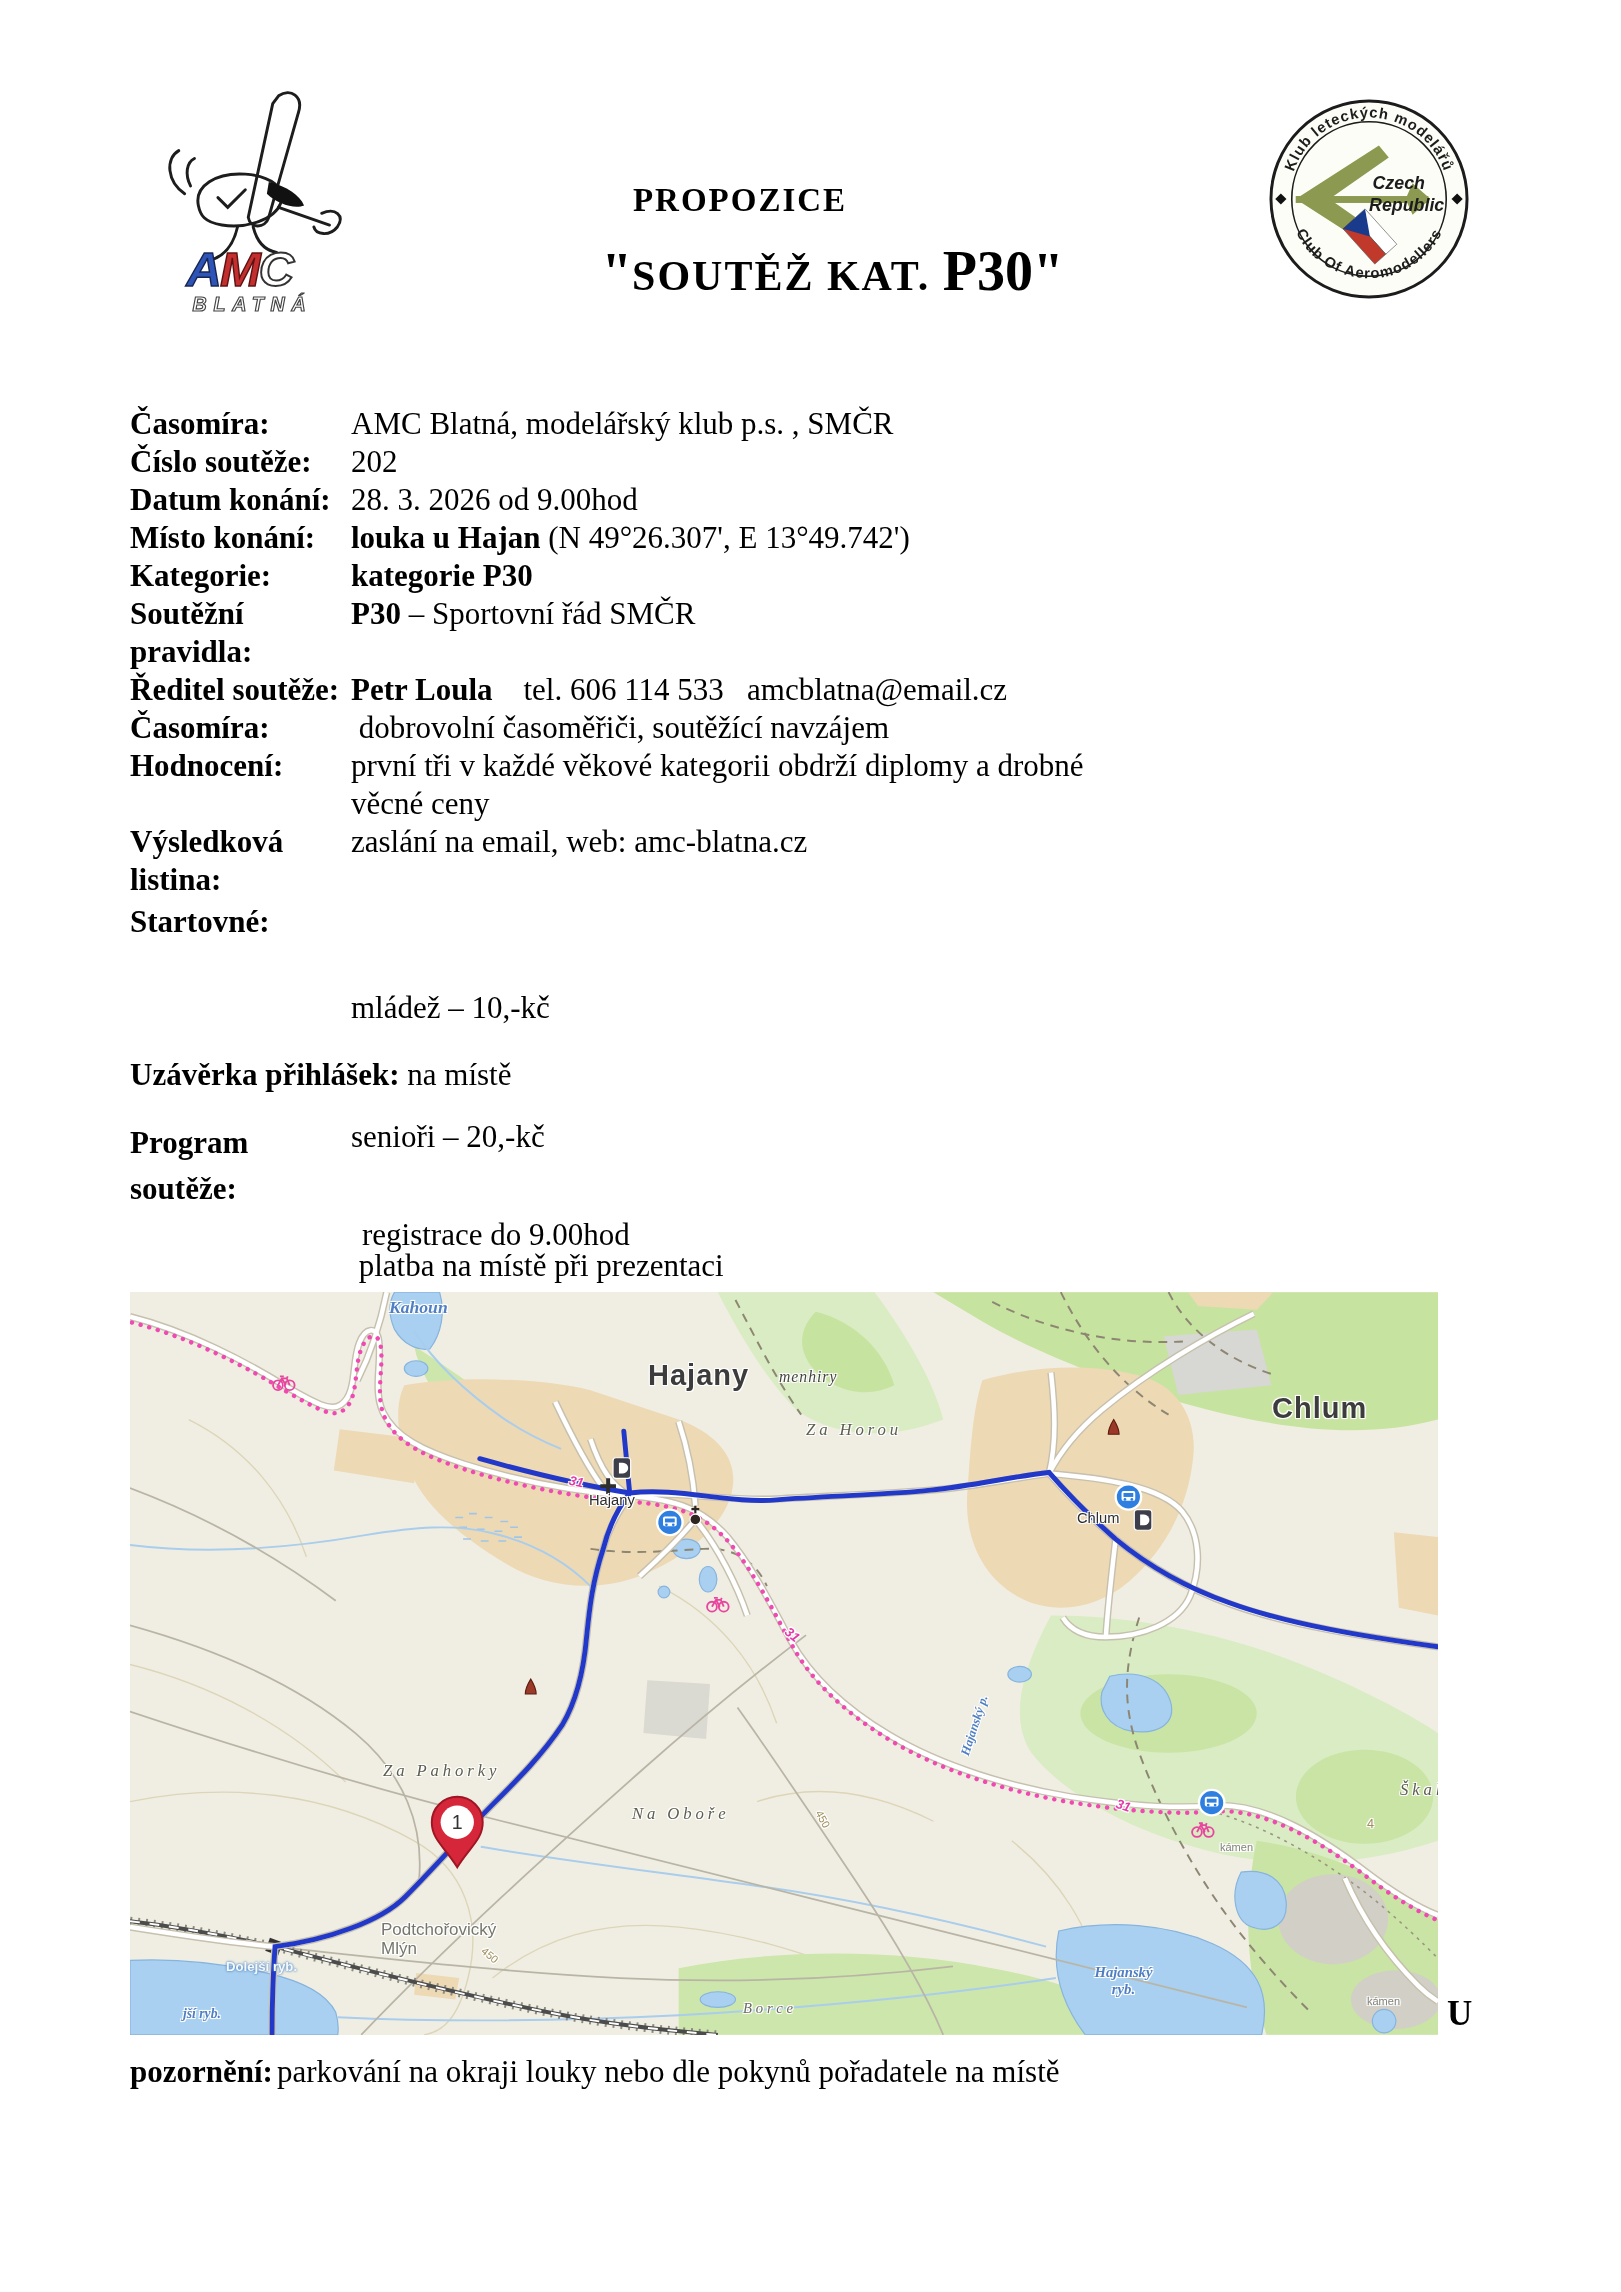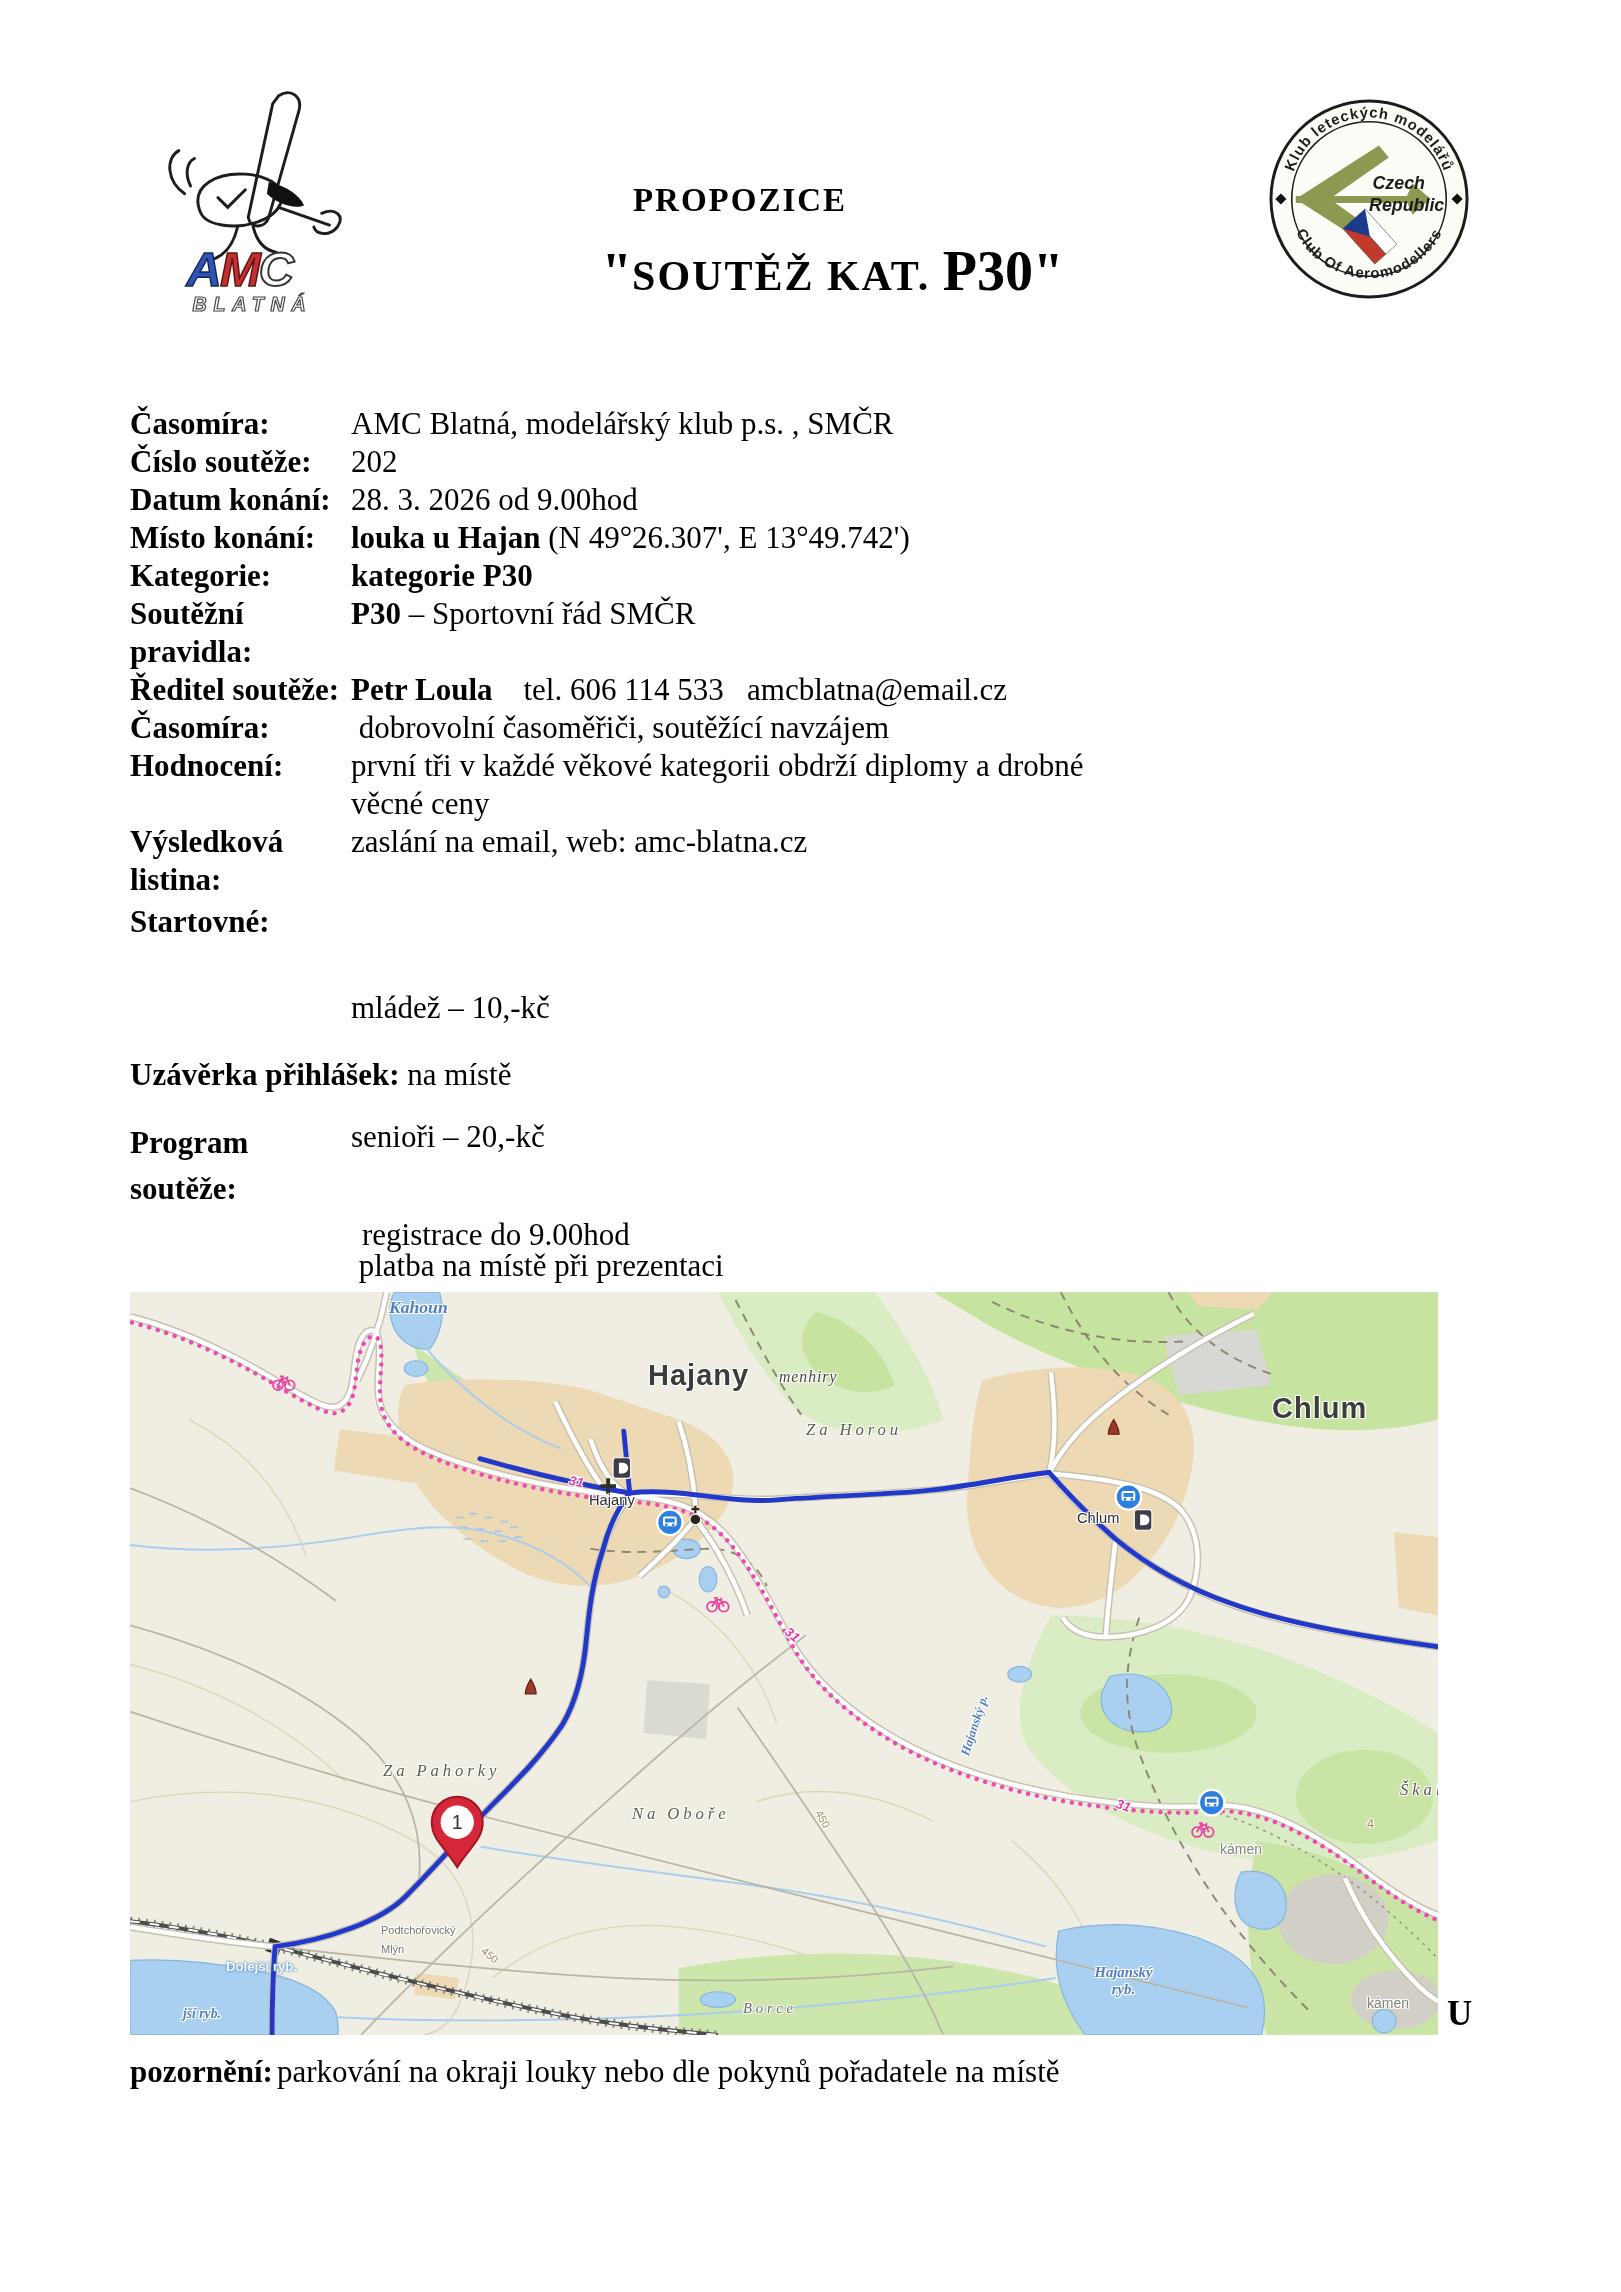--- a/index.html
+++ b/index.html
@@ -36,22 +36,22 @@
   .mlbl{position:absolute;font-family:"Liberation Sans",sans-serif;white-space:nowrap;
         text-shadow:-1px -1px 0 #fff,1px -1px 0 #fff,-1px 1px 0 #fff,1px 1px 0 #fff,0 0 2.9px #fff;}
   .town{font-size:29px;color:#3c3c3c;font-weight:600;letter-spacing:1px;}
   .vill{font-size:14.7px;color:#2e2e2e;font-weight:500;}
   .terr{font-family:"Liberation Serif",serif;font-style:italic;color:#5d5d50;
         letter-spacing:3.9px;font-size:16.7px;}
   .terr2{font-family:"Liberation Serif",serif;font-style:italic;color:#454540;font-size:15.7px;letter-spacing:1px;}
   .wtr{font-family:"Liberation Serif",serif;font-style:italic;color:#4f7fc2;font-weight:bold;font-size:14.7px;}
   .wtr-on{color:#f4f9ff;text-shadow:0 0 2.9px #5a8cc4,0 0 2px #5a8cc4;font-family:"Liberation Sans",sans-serif;
           font-weight:bold;font-size:13.2px;font-style:normal;}
-  .graylbl{font-size:11px;color:#76766e;line-height:18.6px;}
-  .kamen{font-size:14px;color:#83837b;}
+  .graylbl{font-size:17px;color:#76766e;line-height:18.6px;}
+  .kamen{font-size:11px;color:#83837b;}
   .pinklbl{color:#e23ba8;font-weight:bold;font-style:italic;font-size:13.2px;}
   .cont{font-size:10.8px;color:#a08f5e;}
 
   .footer{position:absolute;left:130px;top:2054px;font-size:31px;display:flex;}
   .footer .flabel{font-weight:bold;flex:0 0 147px;}
   .uletter{position:absolute;left:1447px;top:1994px;font-size:35px;font-weight:bold;}
 </style>
 </head>
 <body>
 

